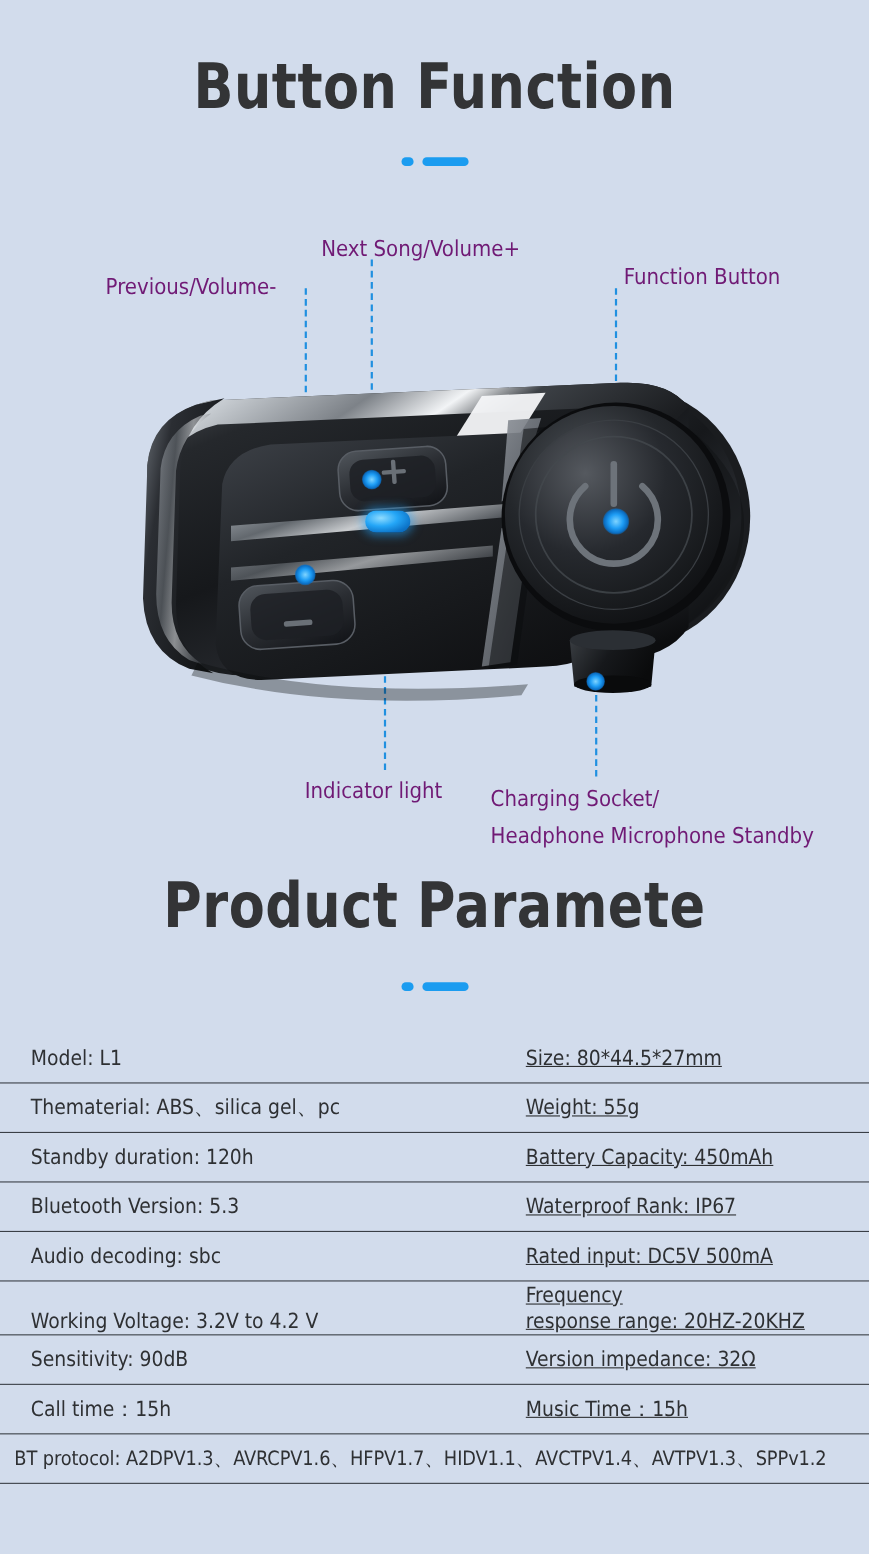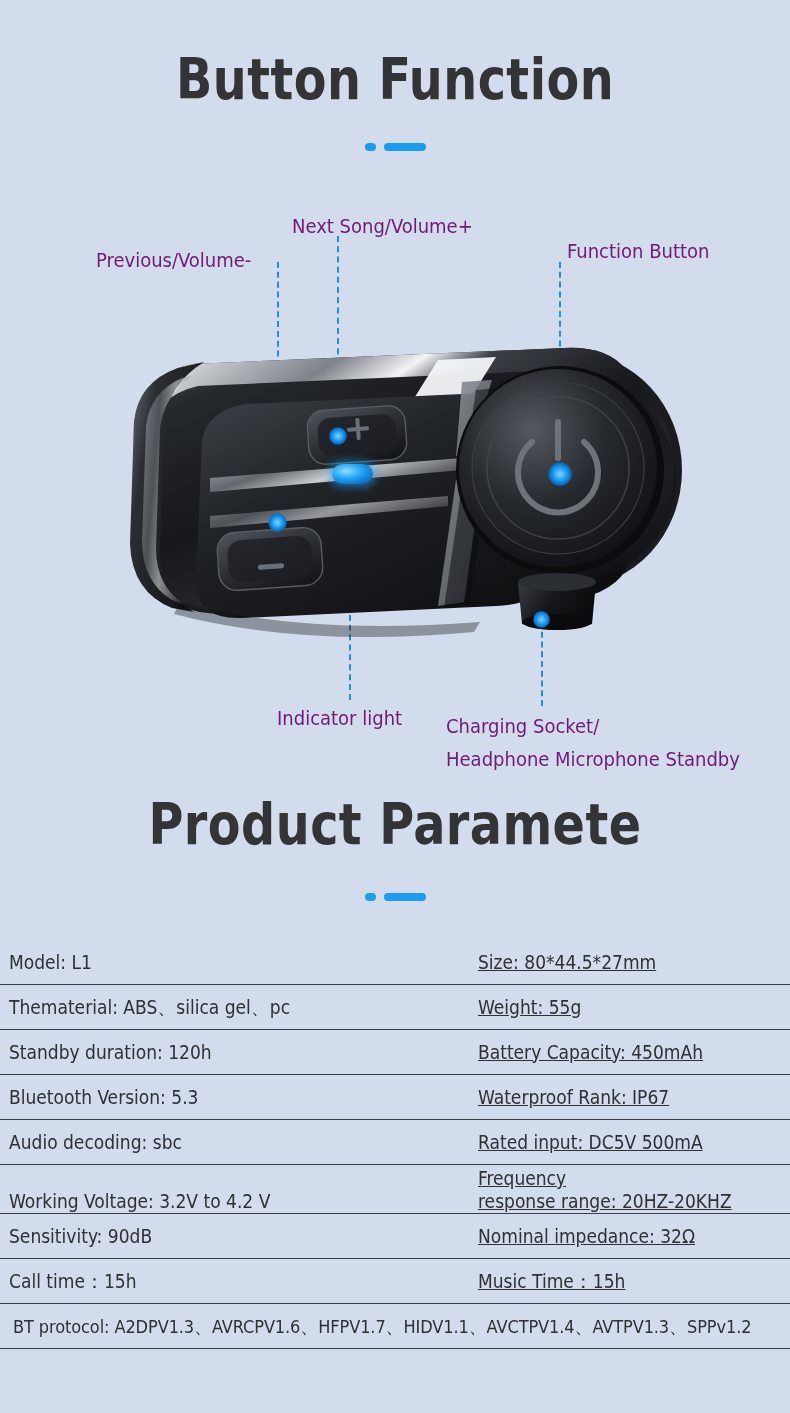--- a/index.html
+++ b/index.html
@@ -69,21 +69,21 @@
   #spec-table{position:absolute;left:0;top:940px;width:790px;}
   .spec-row{position:relative;display:flex;align-items:center;
             height:44px;border-bottom:1.3px solid #3a3f46;}
   .spec-row:first-child{border-top:none;}
   .spec-row.tall{height:48px;align-items:flex-end;}
   .spec-cell{
     color:#2e3033;
     font-family:"DejaVu Sans Condensed","Liberation Sans",sans-serif;
     font-size:19px;line-height:23px;
   }
-  .spec-cell.left{width:440px;padding-left:9px;box-sizing:border-box;}
+  .spec-cell.left{width:440px;padding-left:28px;box-sizing:border-box;}
   .spec-cell.right{width:350px;padding-left:38px;box-sizing:border-box;text-decoration:underline;}
   .spec-cell.full{width:790px;padding-left:13px;box-sizing:border-box;font-size:18px;letter-spacing:-0.1px;}
   .spec-cell .l2{display:block;}
 </style>
 </head>
 <body>
 
 <div class="page">
 
   <div class="heading" id="title-1">Button Function</div>
@@ -268,21 +268,21 @@
     <div class="spec-row tall">
       <div class="spec-cell left">Working Voltage: 3.2V to 4.2 V</div>
       <div class="spec-cell right">
         <span class="l2">Frequency</span>
         <span class="l2">response range: 20HZ-20KHZ</span>
       </div>
     </div>
 
     <div class="spec-row">
       <div class="spec-cell left">Sensitivity: 90dB</div>
-      <div class="spec-cell right">Nominal impedance: 32Ω</div>
+      <div class="spec-cell right">Version impedance: 32Ω</div>
     </div>
 
     <div class="spec-row">
       <div class="spec-cell left">Call time：15h</div>
       <div class="spec-cell right">Music Time：15h</div>
     </div>
 
     <div class="spec-row">
       <div class="spec-cell full">BT protocol: A2DPV1.3、AVRCPV1.6、HFPV1.7、HIDV1.1、AVCTPV1.4、AVTPV1.3、SPPv1.2</div>
     </div>

